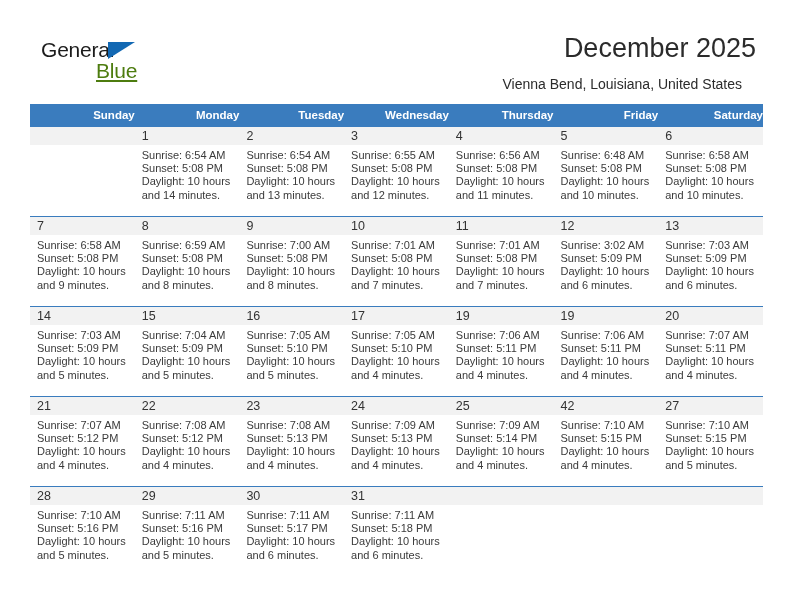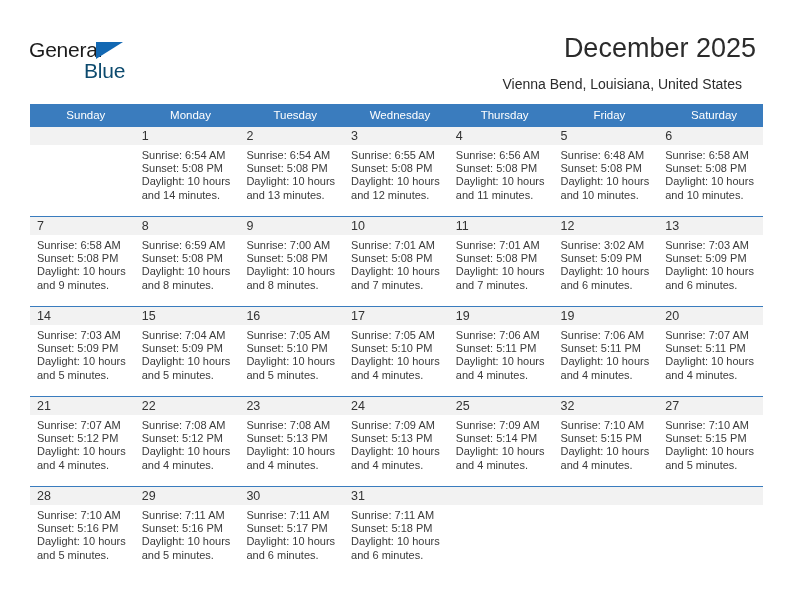--- a/index.html
+++ b/index.html
@@ -24,21 +24,21 @@
   
   .top {
     position: absolute;
     left: 0;
     top: 0;
     width: 792px;
     height: 104px;
   }
   .logo {
     position: absolute;
-    left: 29px;
+    left: 41px;
     top: 38px;
     width: 130px;
     height: 48px;
   }
   .logo-general {
     position: absolute;
     left: 0;
     top: 0;
     font-size: 21px;
     letter-spacing: -0.2px;
@@ -53,22 +53,23 @@
     height: 0;
     border-left: 27px solid #1268b3;
     border-bottom: 17px solid transparent;
   }
   .logo-blue {
     position: absolute;
     left: 55px;
     top: 21px;
     font-size: 21px;
     letter-spacing: -0.2px;
-    color: #0c4a6e;
+    color: #4d7c0f;
     font-family: "Liberation Sans", sans-serif;
+    text-decoration: underline;
   }
   .title {
     position: absolute;
     right: 36px;
     top: 33px;
     font-size: 27px;
     color: #2b2b2b;
     white-space: nowrap;
   }
   .subtitle {
@@ -86,22 +87,22 @@
     left: 30px;
     top: 104px;
     width: 733px;
     border-collapse: collapse;
     table-layout: fixed;
   }
   .cal th {
     background: #3a7cbe;
     color: #ffffff;
     font-size: 11.5px;
-    font-weight: normal;
-    text-align: center;
+    font-weight: bold;
+    text-align: right;
     padding: 5px 0 5px 7px;
     height: 11px;
   }
   .cal td {
     vertical-align: top;
     padding: 0;
     width: 104.71px;
     border-top: 1px solid #3a7cbe;
   }
   .cal tr.week-row td {
@@ -452,21 +453,21 @@
               <div class="details">
                 <div>Sunrise: 7:09 AM</div>
                 <div>Sunset: 5:14 PM</div>
                 <div>Daylight: 10 hours</div>
                 <div>and 4 minutes.</div>
               </div>
             </div>
           </td>
           <td>
             <div class="daybox">
-              <div class="daynum-band">32</div>
+              <div class="daynum-band">42</div>
               <div class="details">
                 <div>Sunrise: 7:10 AM</div>
                 <div>Sunset: 5:15 PM</div>
                 <div>Daylight: 10 hours</div>
                 <div>and 4 minutes.</div>
               </div>
             </div>
           </td>
           <td>
             <div class="daybox">

